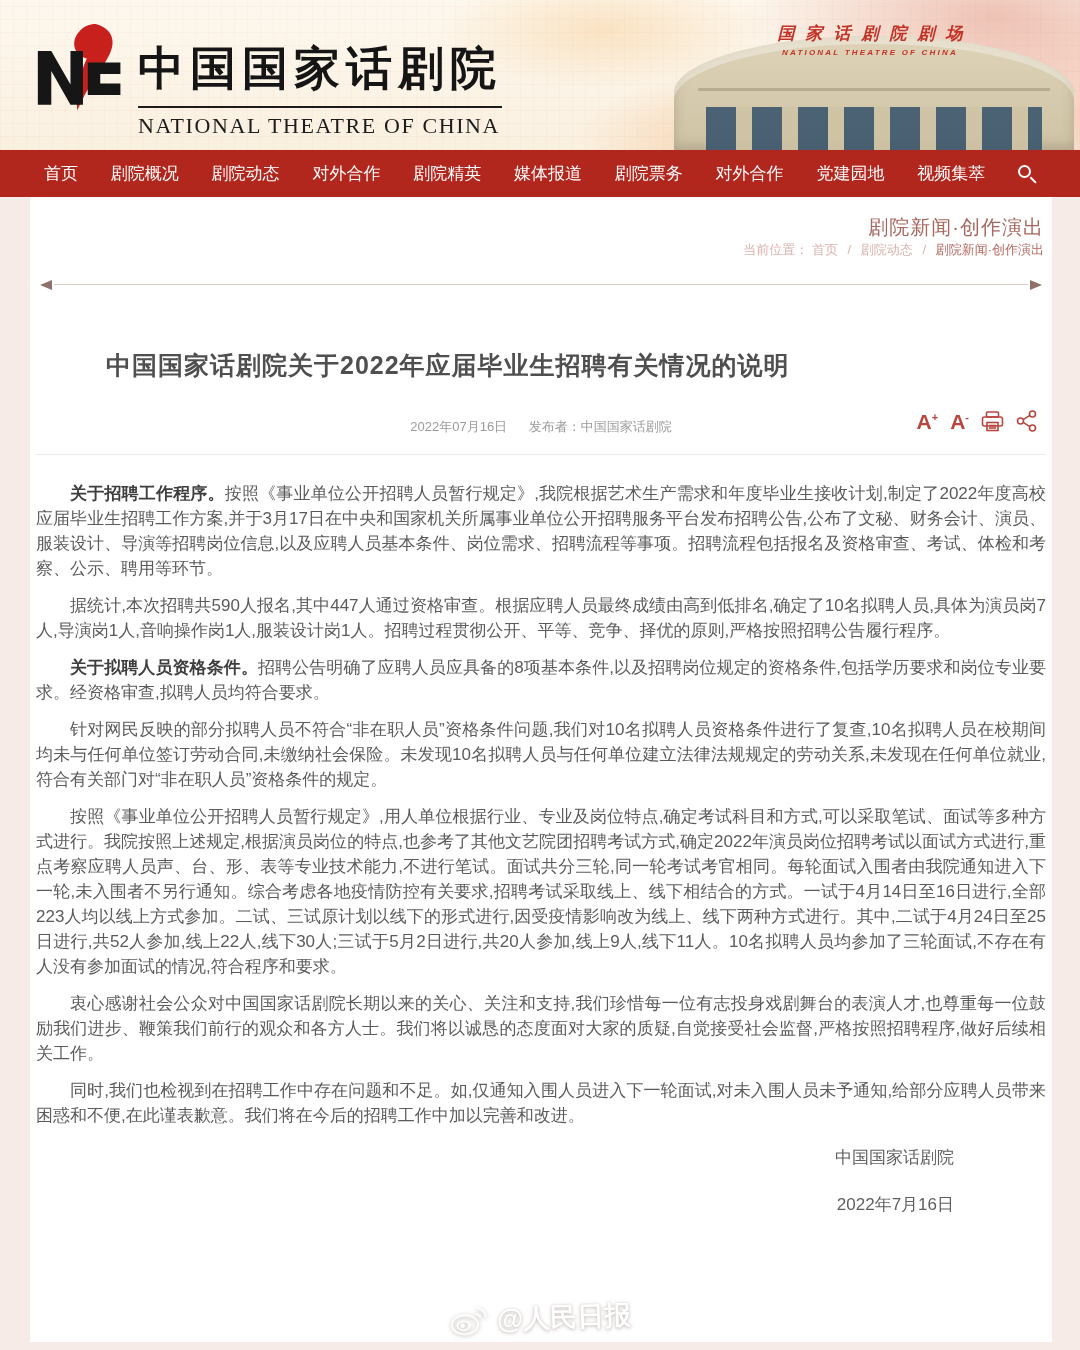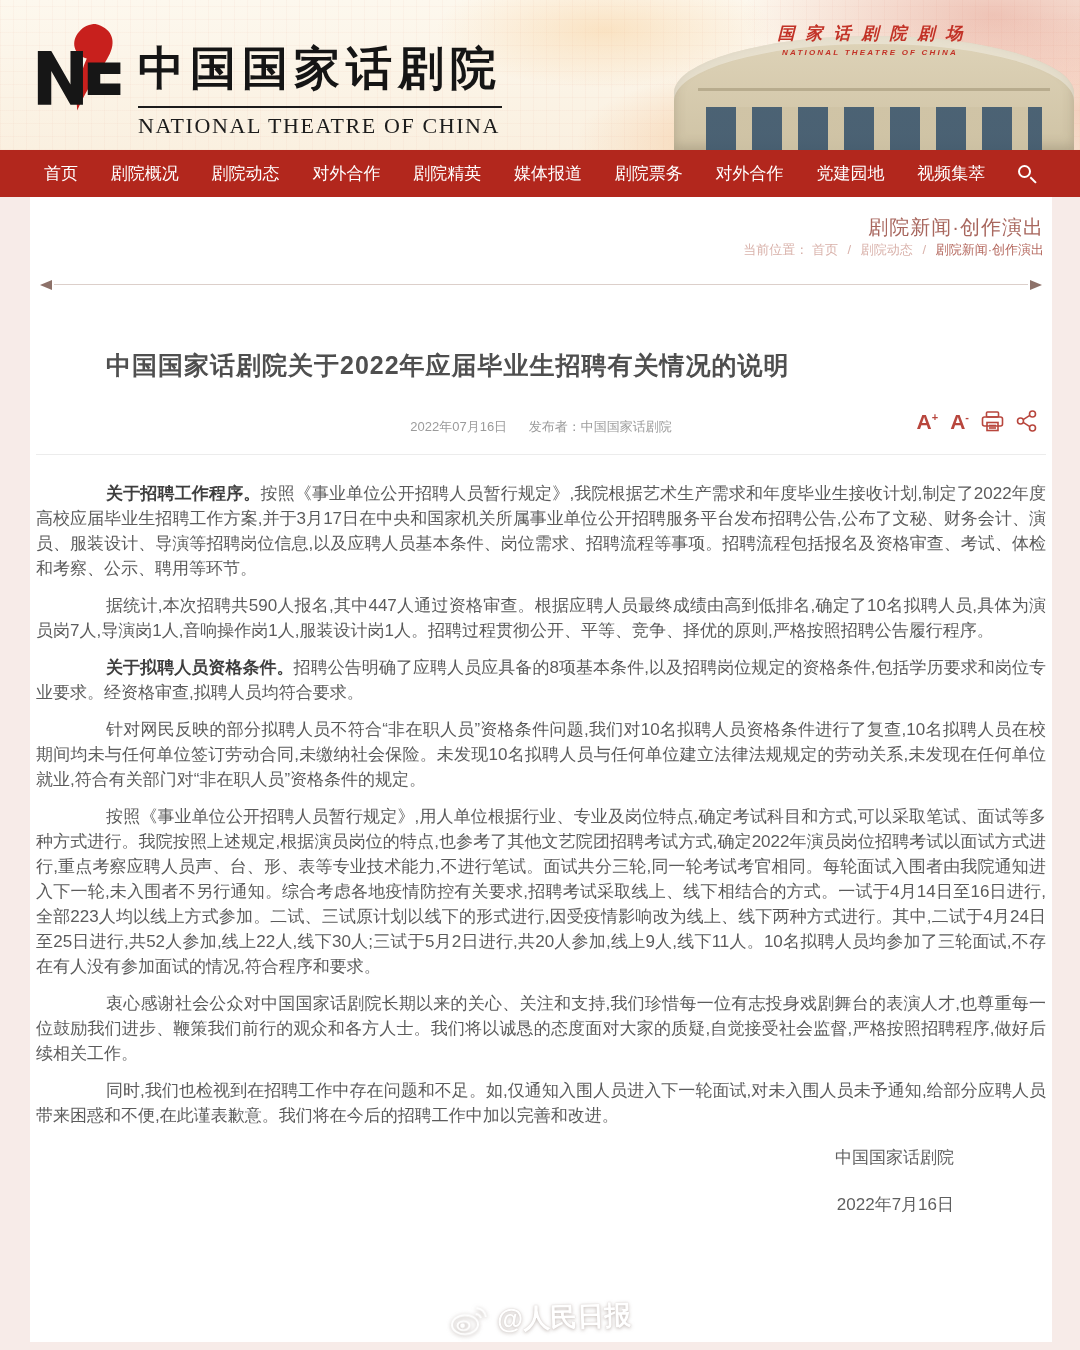--- a/index.html
+++ b/index.html
@@ -64,21 +64,21 @@
   .meta { text-align:center; font-size:13px; color:#9b9b9b; padding-top:8px; }
   .meta .meta-date { margin-right:18px; }
   .tools { position:absolute; right:8px; top:0; display:flex; align-items:center; gap:12px; color:#b8463d; }
   .fs-btn { font-size:21px; font-weight:bold; line-height:1; cursor:pointer; }
   .fs-btn sup { font-size:11px; }
   .tools svg { display:block; cursor:pointer; }
   .head-rule { border-bottom:1px solid #ececec; margin:14px 0 0 0; }
 
   .article-body { margin-top:26px; font-size:17px; color:#5b5b5b; line-height:25px; text-align:justify; }
   .article-body p { text-indent:2em; margin-bottom:12px; }
-  .article-body strong { color:#3e3e3e;margin-left:36px; }
+  .article-body strong { color:#3e3e3e; }
 
   .signature { text-align:right; padding-right:92px; font-size:17px; color:#5f5f5f; margin-top:18px; }
   .signature .sig-date { margin-top:24px; }
 
   
   .watermark { position:absolute; left:50%; bottom:14px; transform:translateX(-50%) rotate(-2deg);
     display:flex; align-items:center; gap:8px; color:#fff; font-size:27px; font-weight:bold;
     text-shadow:0 0 1px #cfc6c2, 0 1px 4px rgba(140,125,118,.55); }
   .watermark svg { filter:drop-shadow(0 1px 2px rgba(140,125,118,.55)); }
 </style>

